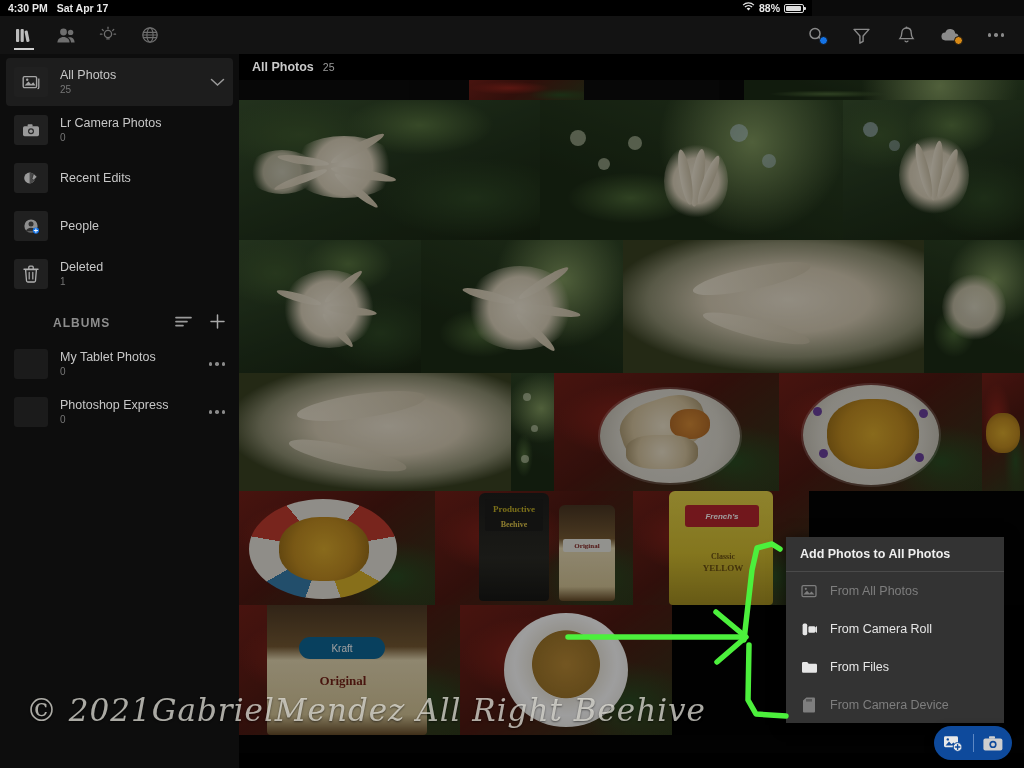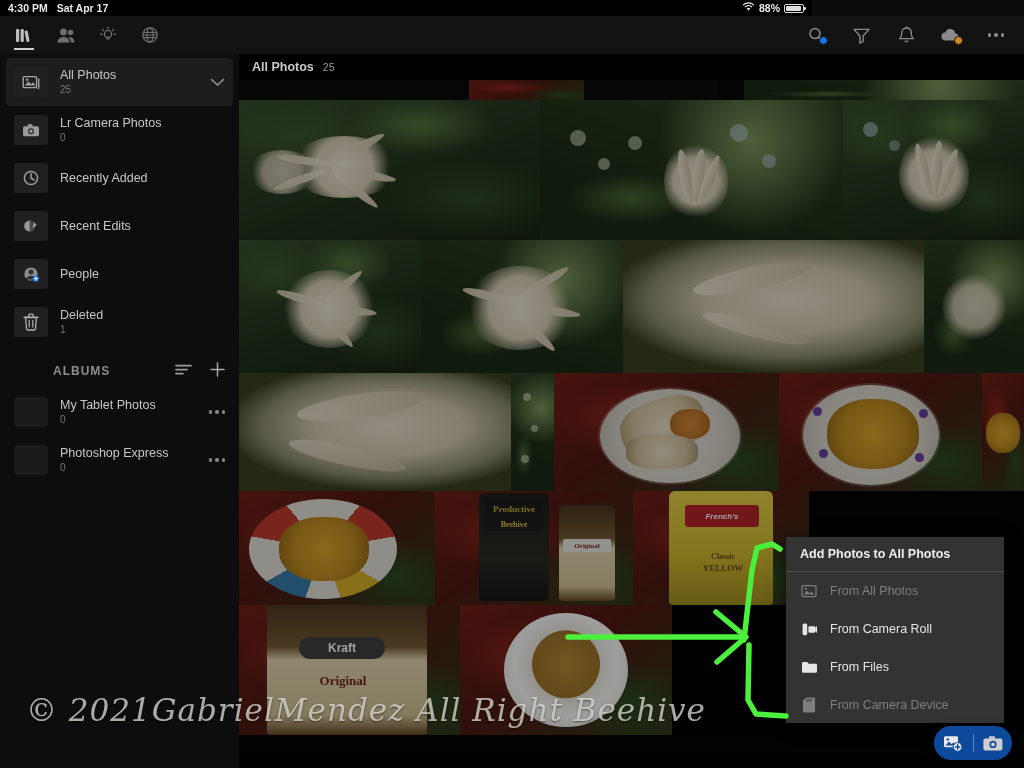--- a/index.html
+++ b/index.html
@@ -173,22 +173,22 @@
     position: absolute; background: #c6202a; border-radius: 3px;
     color: #fff; font-size: 8px; font-weight: bold; display: flex;
     align-items: center; justify-content: center; font-style: italic;
   }
   .label-white {
     position: absolute; background: #ecebe4; border-radius: 2px;
     color: #8a1a17; font-size: 8px; font-weight: bold; display: flex;
     align-items: center; justify-content: center; font-family: "Liberation Serif", serif;
   }
   .label-blue {
-    position: absolute; background: #404040; border-radius: 999px;
-    color: #fff; font-size: 12px; font-weight: bold; display: flex;
+    position: absolute; background: #0369a1; border-radius: 999px;
+    color: #fff; font-size: 10px; font-weight: normal; display: flex;
     align-items: center; justify-content: center;
   }
   .soupcup {
     position: absolute; border-radius: 50%;
     background: radial-gradient(circle at 50% 45%, #c08a2a 0%, #a4761f 38%, #f0ece2 39%, #ffffff 58%, #ded9cd 100%);
   }
 
   
   .ctx-menu {
     position: absolute; left: 786px; top: 537px; width: 218px; height: 186px;
@@ -357,31 +357,20 @@
             <circle cx="9" cy="8.3" r="3" fill="#2a2a2a"></circle>
             <circle cx="9" cy="8.3" r="1.7" fill="#9a9a9a"></circle>
           </svg>
       </span>
       <span class="nav-text">
         <span class="nav-label">Lr Camera Photos</span>
         <span class="nav-count">0</span>
       </span>
     </div>
 
-    <div class="nav-item">
-      <span class="nav-thumb">
-        <svg width="18" height="18" viewBox="0 0 18 18">
-            <circle cx="9" cy="9" r="6.6" fill="none" stroke="#9a9a9a" stroke-width="1.5"></circle>
-            <path d="M9 4.8V9l3.1 2" fill="none" stroke="#9a9a9a" stroke-width="1.5" stroke-linecap="round"></path>
-          </svg>
-      </span>
-      <span class="nav-text">
-        <span class="nav-label">Recently Added</span>
-      </span>
-    </div>
 
     <div class="nav-item">
       <span class="nav-thumb">
         <svg width="18" height="18" viewBox="0 0 18 18">
             <circle cx="7.6" cy="9" r="5.4" fill="#9a9a9a"></circle>
             <path d="M7.6 3.6a5.4 5.4 0 0 1 0 10.8z" fill="#4a4a4a"></path>
             <path d="M11.6 4.4 15 7.8l-3.4 3.4-1.6-1.6z" fill="#9a9a9a" stroke="#2a2a2a" stroke-width=".8"></path>
           </svg>
       </span>
       <span class="nav-text">

